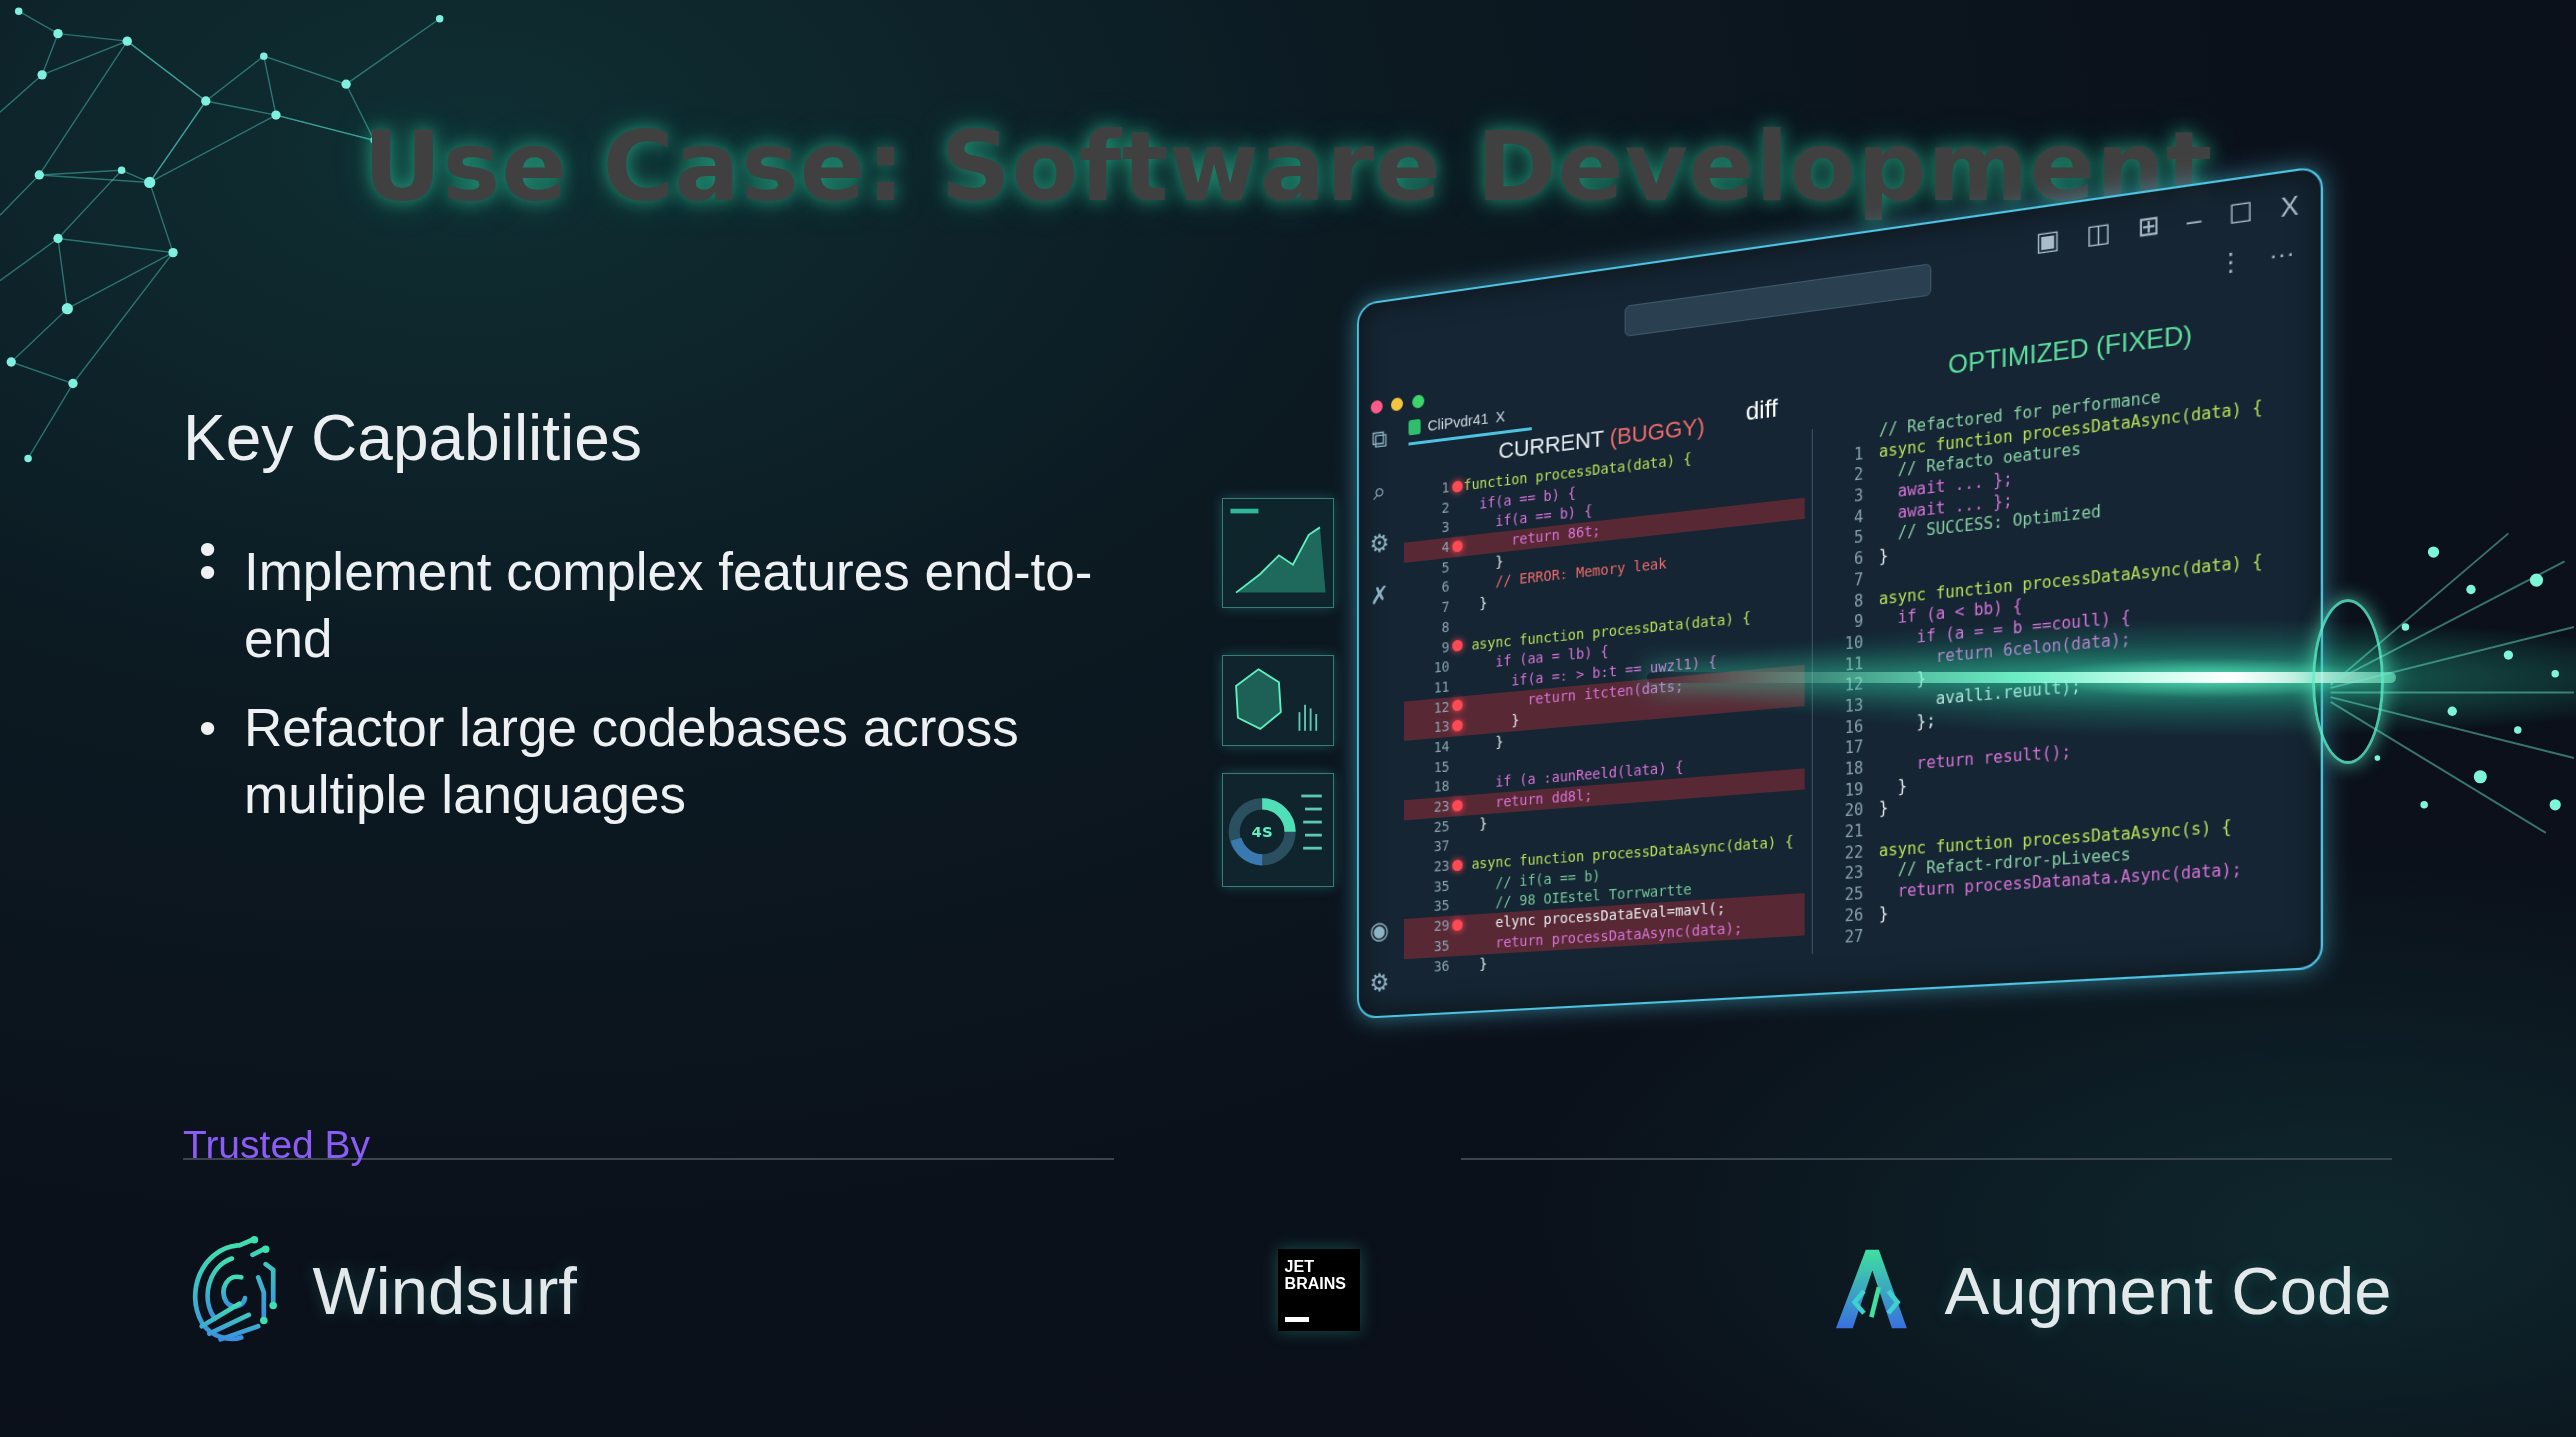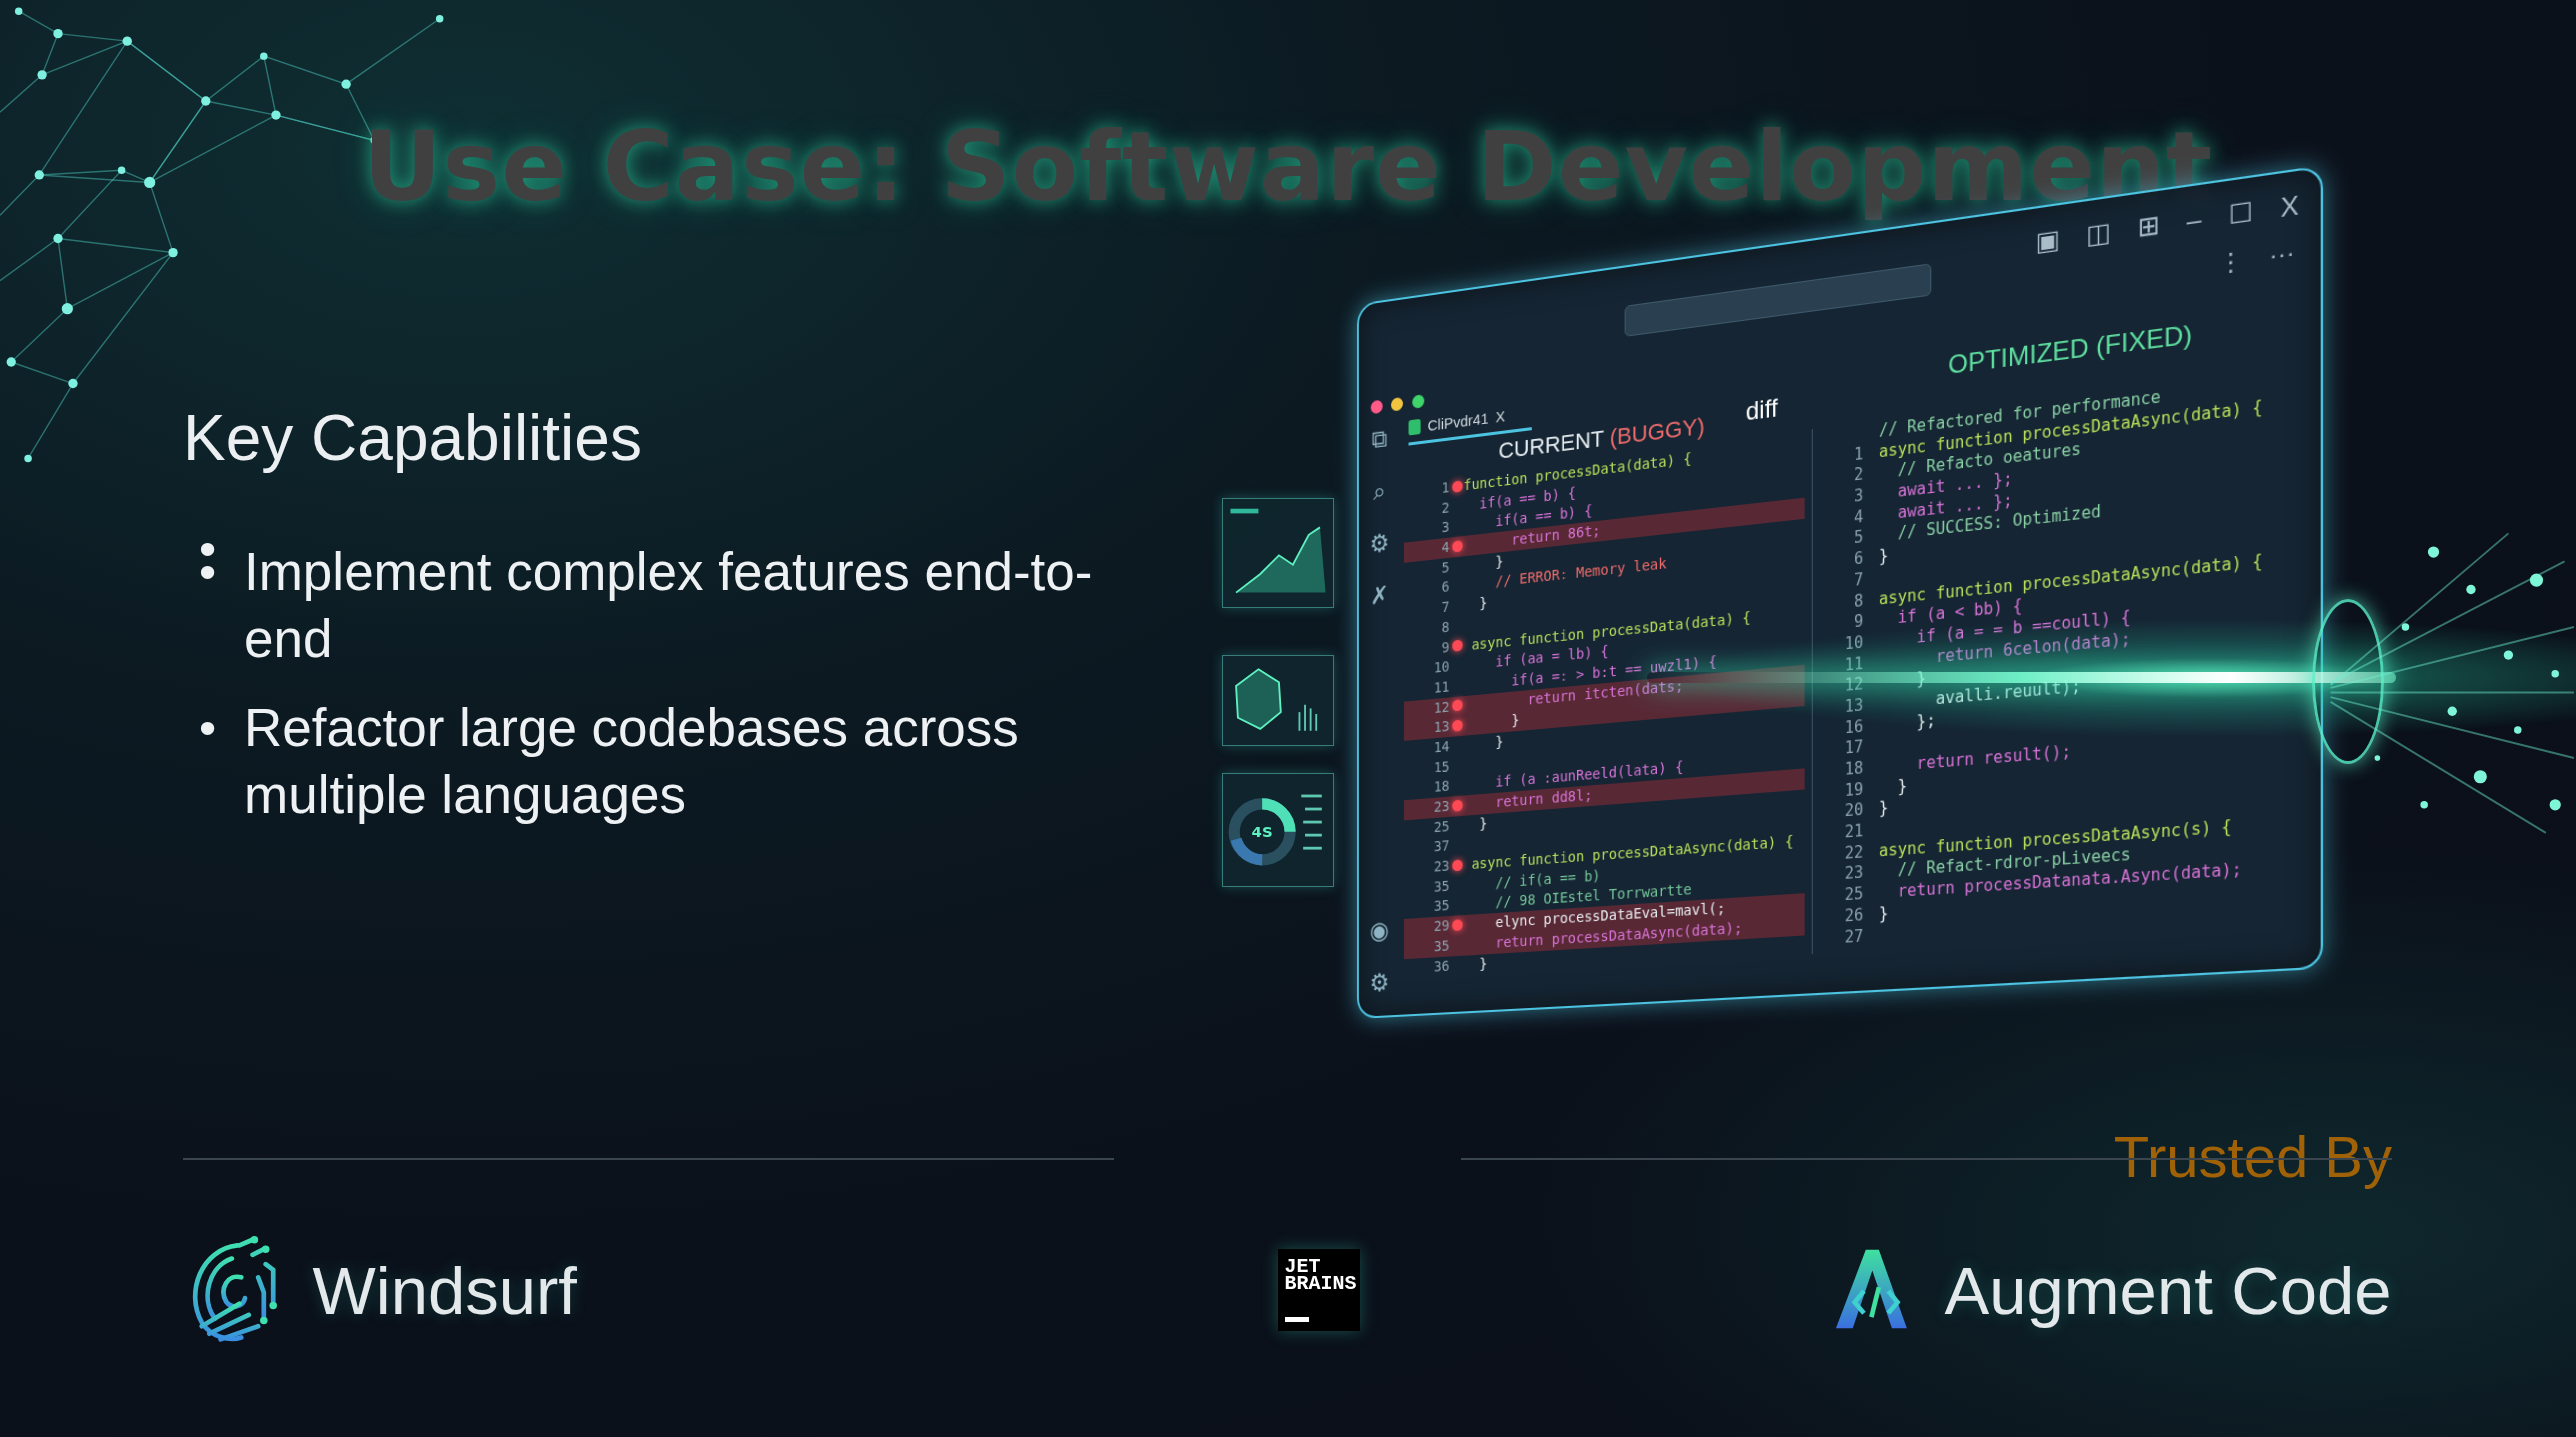--- a/index.html
+++ b/index.html
@@ -58,21 +58,21 @@
   .beam-core { position:absolute; left:1647px; top:672px; width:749px; height:11.2px; border-radius:5.6px;
     background: linear-gradient(90deg, rgba(60,230,180,0) 0%, rgba(120,255,210,0.9) 50%, rgba(255,255,255,1) 78%, rgba(120,255,210,0.6) 100%);
     box-shadow: 0 0 28px rgba(60,240,190,0.9); }
   .ring { position:absolute; left:2312px; top:599px; width:66px; height:159px; border:3.7px solid rgba(90,240,200,0.8); border-radius:50%; box-shadow:0 0 19px rgba(90,240,200,0.7); }
   .particles { position:absolute; left:2321px; top:524px; width:255px; height:337px; }
   
   .widget { position:absolute; width:110px; border:1.9px solid rgba(90,200,190,0.55); border-radius:0; background:rgba(16,40,48,0.8); box-shadow:0 0 11.2px rgba(60,200,190,0.3); }
   
   .trusted { position:absolute; left:183px; top:1123px; width:2209px; height:66px; }
   .trusted .line { position:absolute; top:35px; height:1.9px; background:#3b4550; }
-  .trusted .label { position:absolute; left:0; width:100%; top:0; text-align:right; font-size:58px; color:#a16207; }
+  .trusted .label { position:absolute; left:0; width:100%; top:0; text-align:left; font-size:39px; color:#8b5cf6; }
   .logos { position:absolute; top:1234px; left:183px; width:2209px; height:112px; }
   .logo { position:absolute; top:0; display:flex; align-items:center; gap:20.6px; height:112px; }
   .logo .name { font-size:67px; color:#e3e8eb; text-shadow:0 0 15px rgba(40,200,170,0.25); }
 </style>
 </head>
 <body>
 
 <div class="bg-glow-br"></div>
 
 <svg class="network" viewBox="0 0 620 620">
@@ -303,21 +303,21 @@
       <g fill="#3fe0b0">
           <circle cx="76" cy="4" r="4"></circle>
           <circle cx="88" cy="14" r="4"></circle>
           <circle cx="96" cy="74" r="4"></circle>
           <circle cx="86" cy="90" r="4"></circle>
         </g>
     </svg>
     <span class="name">Windsurf</span>
   </div>
   <div class="logo" style="left:1095px;">
-    <div style="width:82px; height:82px; background:#000; position:relative; box-shadow:0 0 15px rgba(50,200,170,0.35); font-family:Liberation Mono, monospace; font-weight:bold; color:#fff; font-size:20px; line-height:17px;">
+    <div style="width:82px; height:82px; background:#000; position:relative; box-shadow:0 0 15px rgba(50,200,170,0.35); font-family:Liberation Sans, sans-serif; font-weight:bold; color:#fff; font-size:16px; line-height:17px;">
       <div style="position:absolute; left:6.6px; top:9.4px;">JET</div>
       <div style="position:absolute; left:6.6px; top:26px;">BRAINS</div>
       <div style="position:absolute; left:6.6px; bottom:9.4px; width:24px; height:4.7px; background:#fff;"></div>
     </div>
   </div>
   <div class="logo" style="left:1647px;">
     <svg width="94" height="84" viewBox="0 0 100 90">
       <defs>
           <linearGradient id="ga" x1="0" y1="0" x2="0" y2="1">
             <stop offset="0" stop-color="#3fe0a0"></stop>

